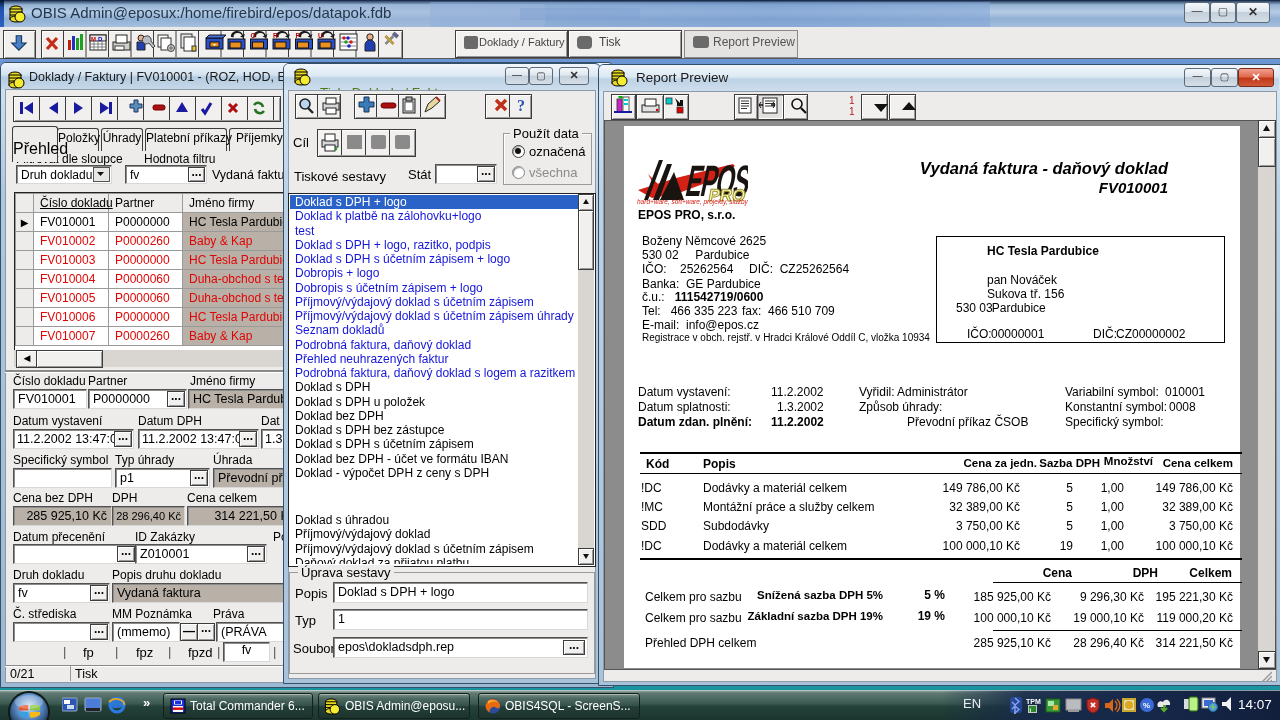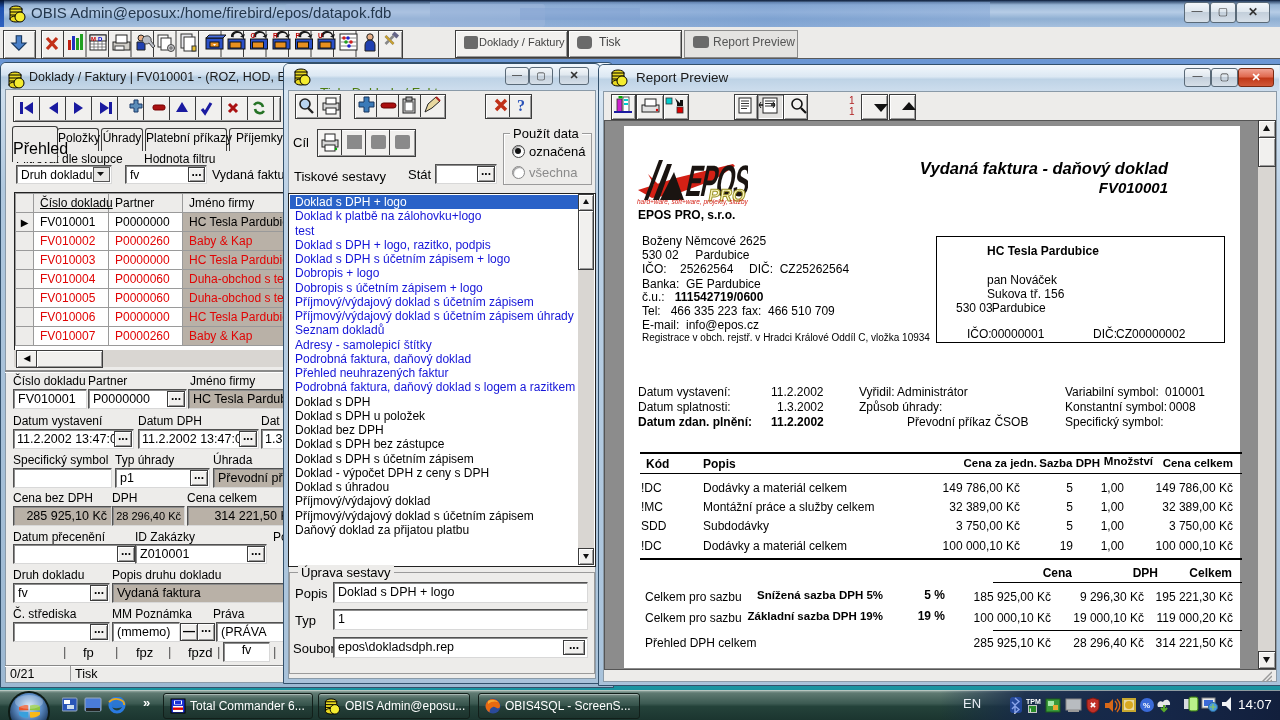--- a/index.html
+++ b/index.html
@@ -522,31 +522,31 @@
     <div style="background:#2a62c8;color:#fff;padding-left:5px;">Doklad s DPH + logo</div>
     <div style="padding-left:5px;">Doklad k platbě na zálohovku+logo</div>
     <div style="padding-left:5px;">test</div>
     <div style="padding-left:5px;">Doklad s DPH + logo, razitko, podpis</div>
     <div style="padding-left:5px;">Doklad s DPH s účetním zápisem + logo</div>
     <div style="padding-left:5px;">Dobropis + logo</div>
     <div style="padding-left:5px;">Dobropis s účetním zápisem + logo</div>
     <div style="padding-left:5px;">Příjmový/výdajový doklad s účetním zápisem</div>
     <div style="padding-left:5px;">Příjmový/výdajový doklad s účetním zápisem úhrady</div>
     <div style="padding-left:5px;">Seznam dokladů</div>
-    <div style="padding-left:5px;">Adresy - samolepicí štítky</div>
     <div style="padding-left:5px;">Podrobná faktura, daňový doklad</div>
     <div style="padding-left:5px;">Přehled neuhrazených faktur</div>
     <div style="padding-left:5px;">Podrobná faktura, daňový doklad s logem a razitkem</div>
     <div style="padding-left:5px;color:#000;">Doklad s DPH</div>
     <div style="padding-left:5px;color:#000;">Doklad s DPH u položek</div>
     <div style="padding-left:5px;color:#000;">Doklad bez DPH</div>
     <div style="padding-left:5px;color:#000;">Doklad s DPH bez zástupce</div>
     <div style="padding-left:5px;color:#000;">Doklad s DPH s účetním zápisem</div>
+    <div style="padding-left:5px;color:#000;">Doklad bez DPH - účet ve formátu IBAN</div>
     <div style="padding-left:5px;color:#000;">Doklad - výpočet DPH z ceny s DPH</div>
-    <div style="padding-left:5px;color:#000;">Doklad s úhradou</div>
+    <div style="padding-left:5px;color:#000;margin-top:33px;">Doklad s úhradou</div>
     <div style="padding-left:5px;color:#000;">Příjmový/výdajový doklad</div>
     <div style="padding-left:5px;color:#000;">Příjmový/výdajový doklad s účetním zápisem</div>
     <div style="padding-left:5px;color:#000;">Daňový doklad za přijatou platbu</div>
 
    </div>
    <div class="abs" style="left:289px;top:0;width:16px;height:370px;background:#d9d6d2;">
     <div class="btn" style="left:0;top:0;width:14px;height:15px;"><svg width="14" height="14">
               <path d="M4 9 L7 4 L10 9 Z" fill="#111"></path>
             </svg></div>
     <div class="btn" style="left:0;top:16px;width:14px;height:58px;"></div>

